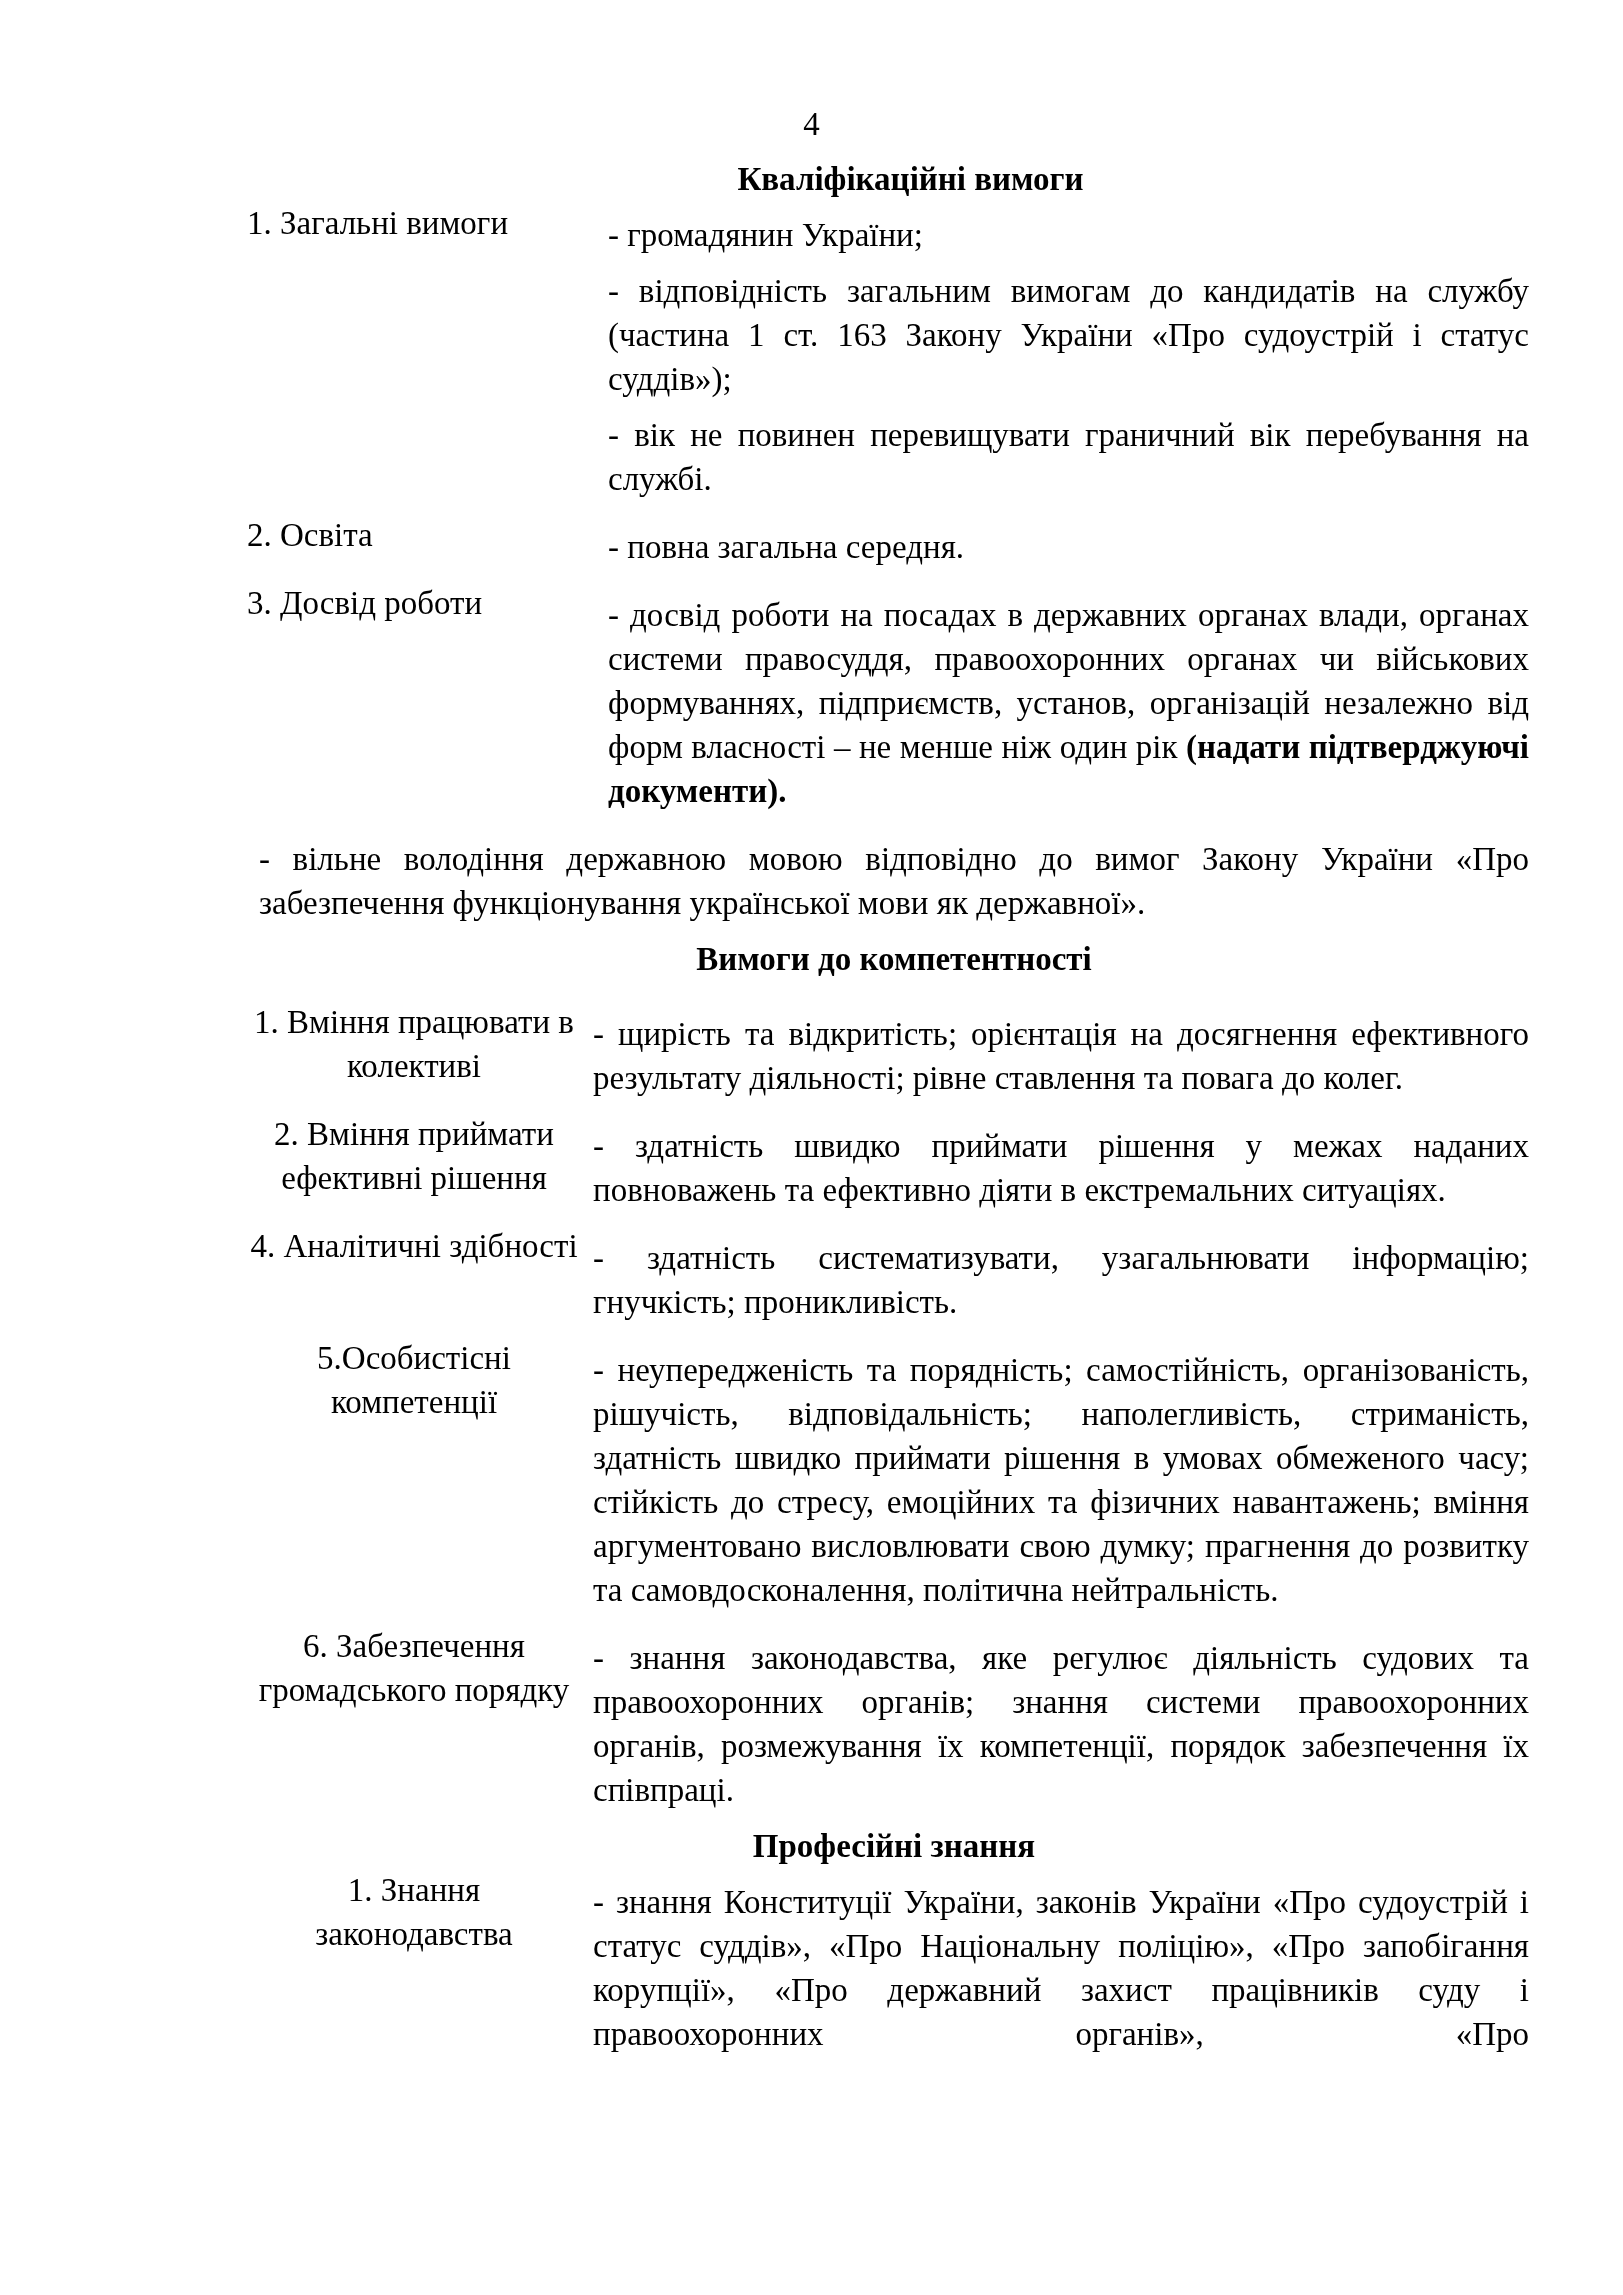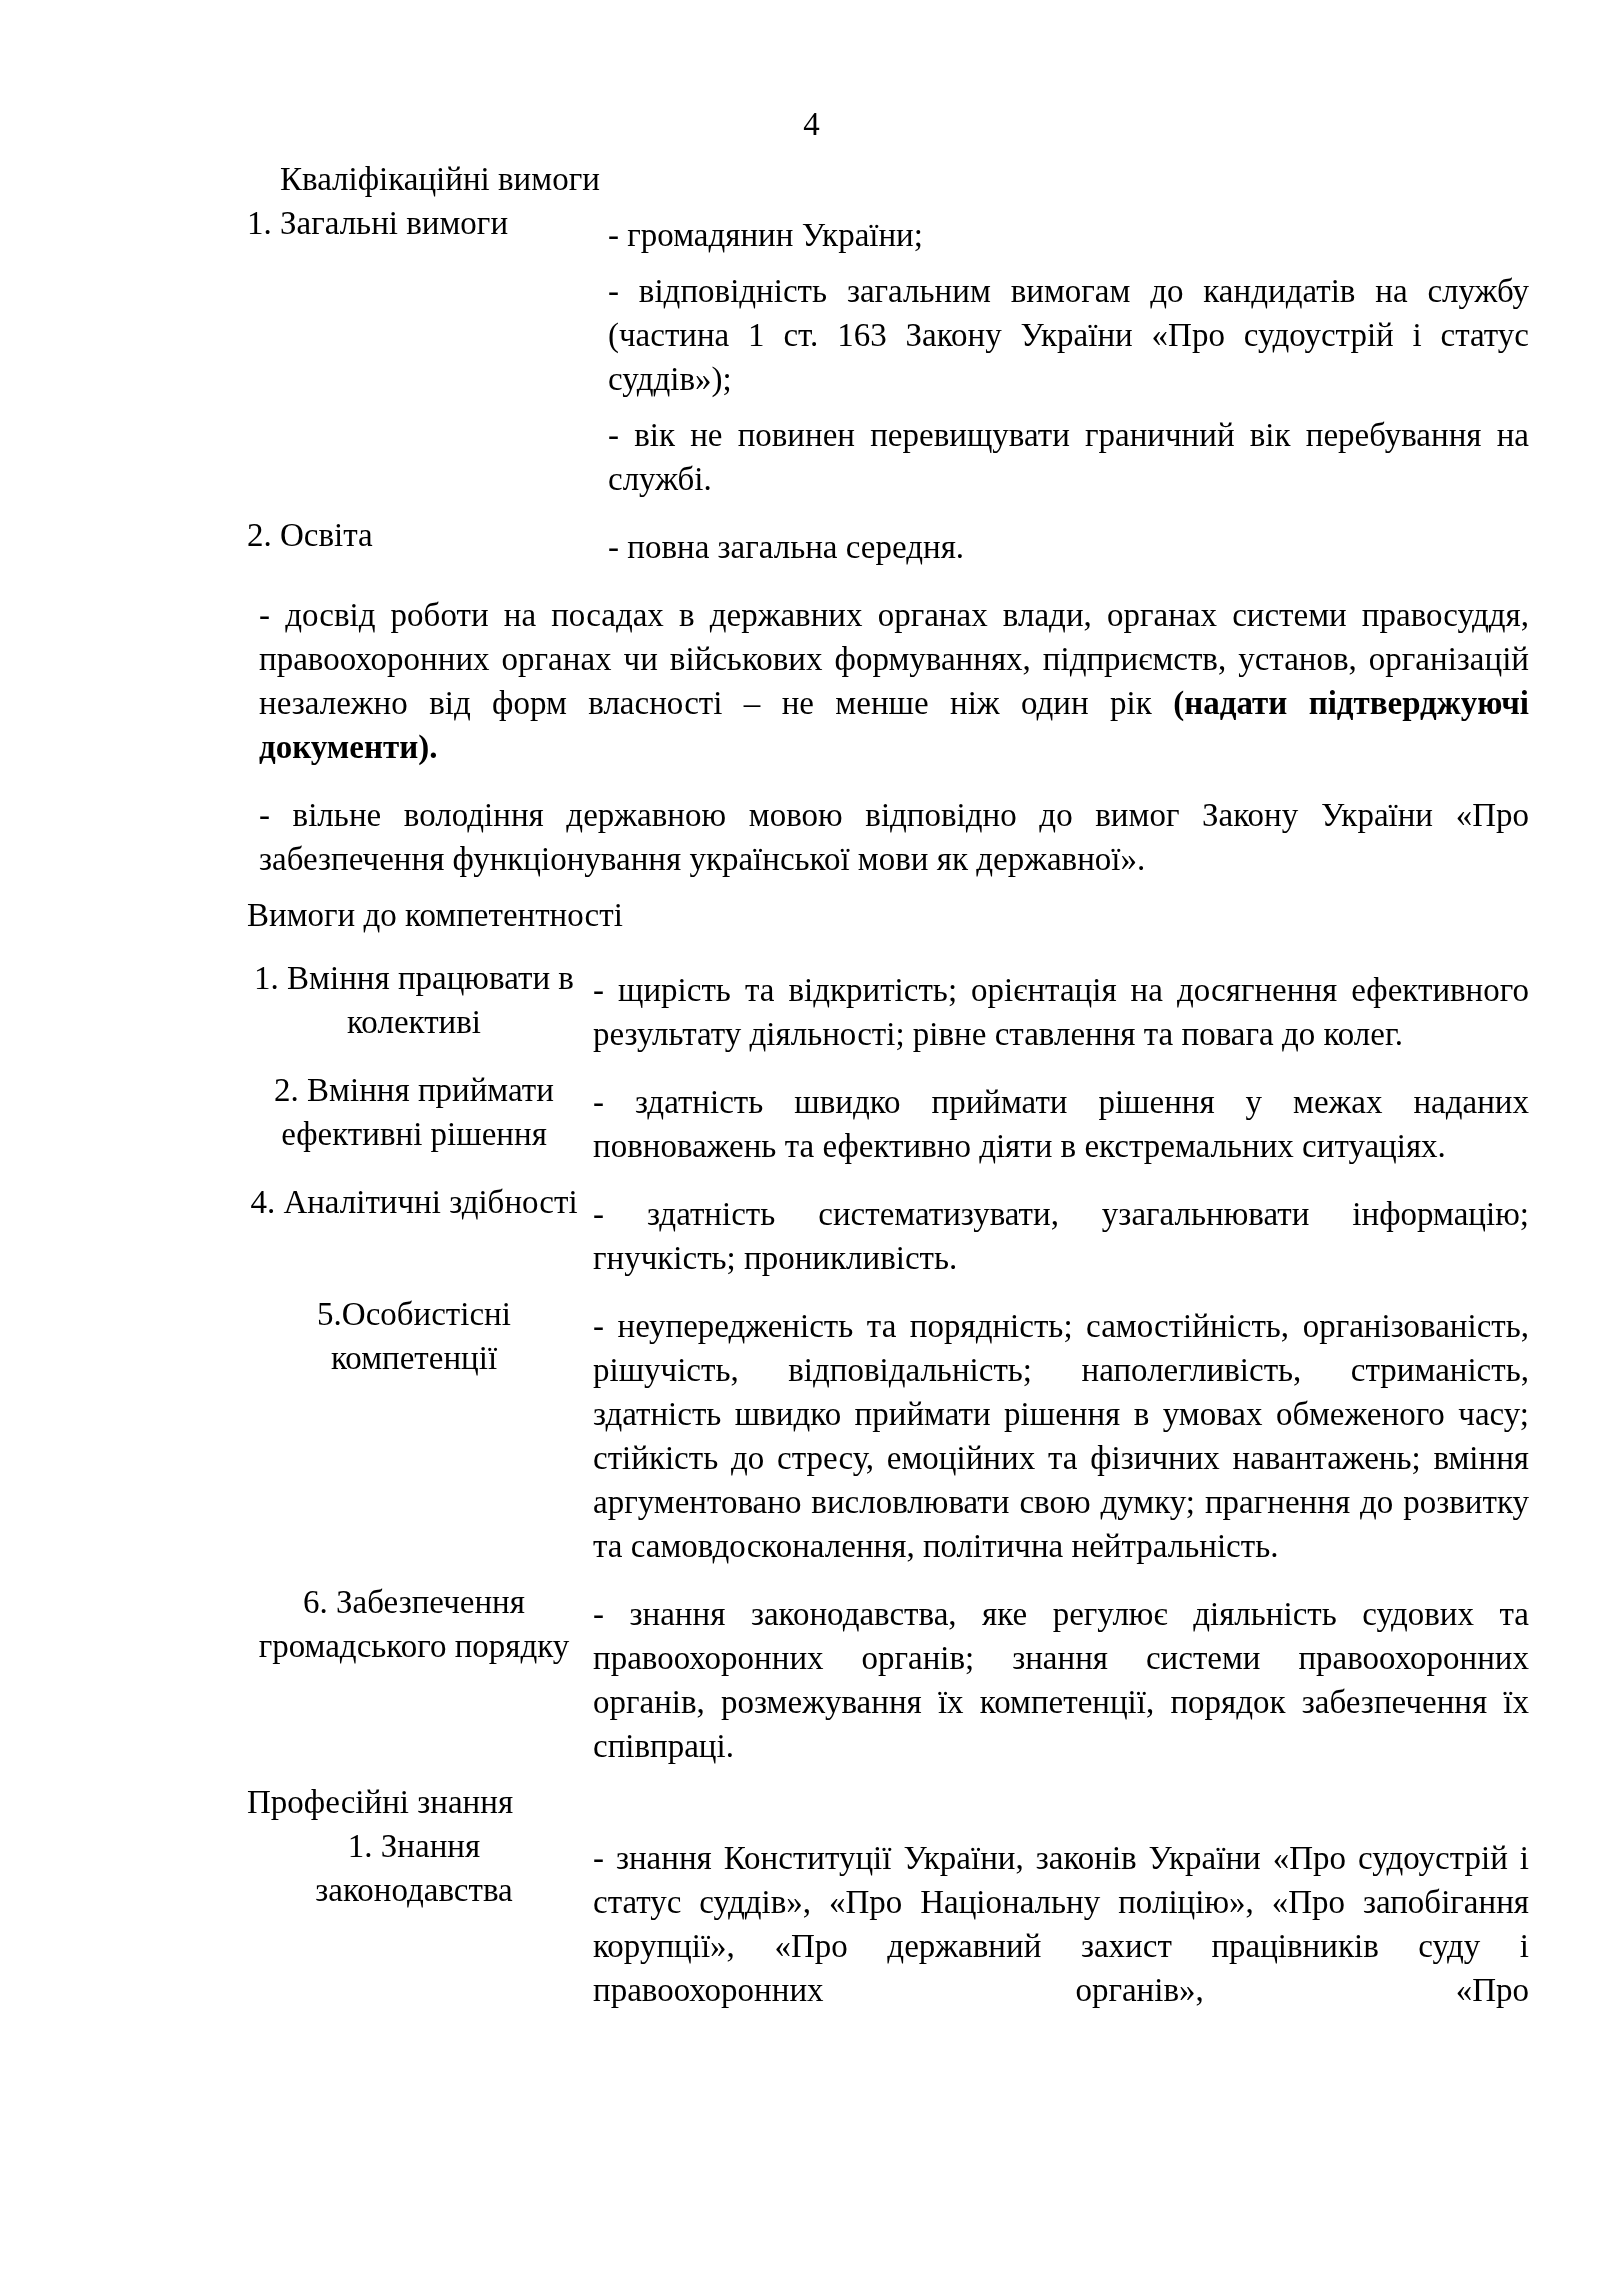--- a/index.html
+++ b/index.html
@@ -10,21 +10,21 @@
   }
   .page-number {
     position: absolute; top: 105px; left: 0; width: 1623px;
     text-align: center; font-size: 33px; line-height: 39px;
   }
   .doc {
     position: absolute; left: 247px; top: 157px; width: 1294px;
     font-size: 33px; line-height: 44px;
   }
   .section-title {
-    font-weight: normal; height: 44px;
+    font-weight: bold; text-align: center; height: 44px;
   }
   .title-1 { padding-left: 33px; }
   .title-2 { padding-left: 0; margin-bottom: 12px; }
   .title-3 { padding-left: 0; }
   .row { display: flex; }
   .label { flex: 0 0 349px; white-space: pre-line; }
   .label.narrow { flex: 0 0 334px; text-align: center; }
   .content { flex: 1 1 auto; text-align: justify; text-align-last: left; }
   .content p { margin: 12px; text-align: justify; }
   .bold { font-weight: bold; }
@@ -49,20 +49,21 @@
   </div>
 
   <div class="row">
     <div class="label">2. Освіта</div>
     <div class="content">
       <p>- повна загальна середня.</p>
     </div>
   </div>
 
   <div class="row">
+    <div class="label">3. Досвід роботи</div>
     <div class="content">
       <p><span>- досвід роботи на посадах в державних органах влади, органах системи правосуддя, правоохоронних органах чи військових формуваннях, підприємств, установ, організацій незалежно від форм власності – не менше ніж один рік </span><span class="bold">(надати підтверджуючі документи).</span></p>
     </div>
   </div>
 
   <div class="row">
     <div class="content">
       <p>- вільне володіння державною мовою відповідно до вимог Закону України «Про забезпечення функціонування української мови як державної».</p>
     </div>
   </div>

